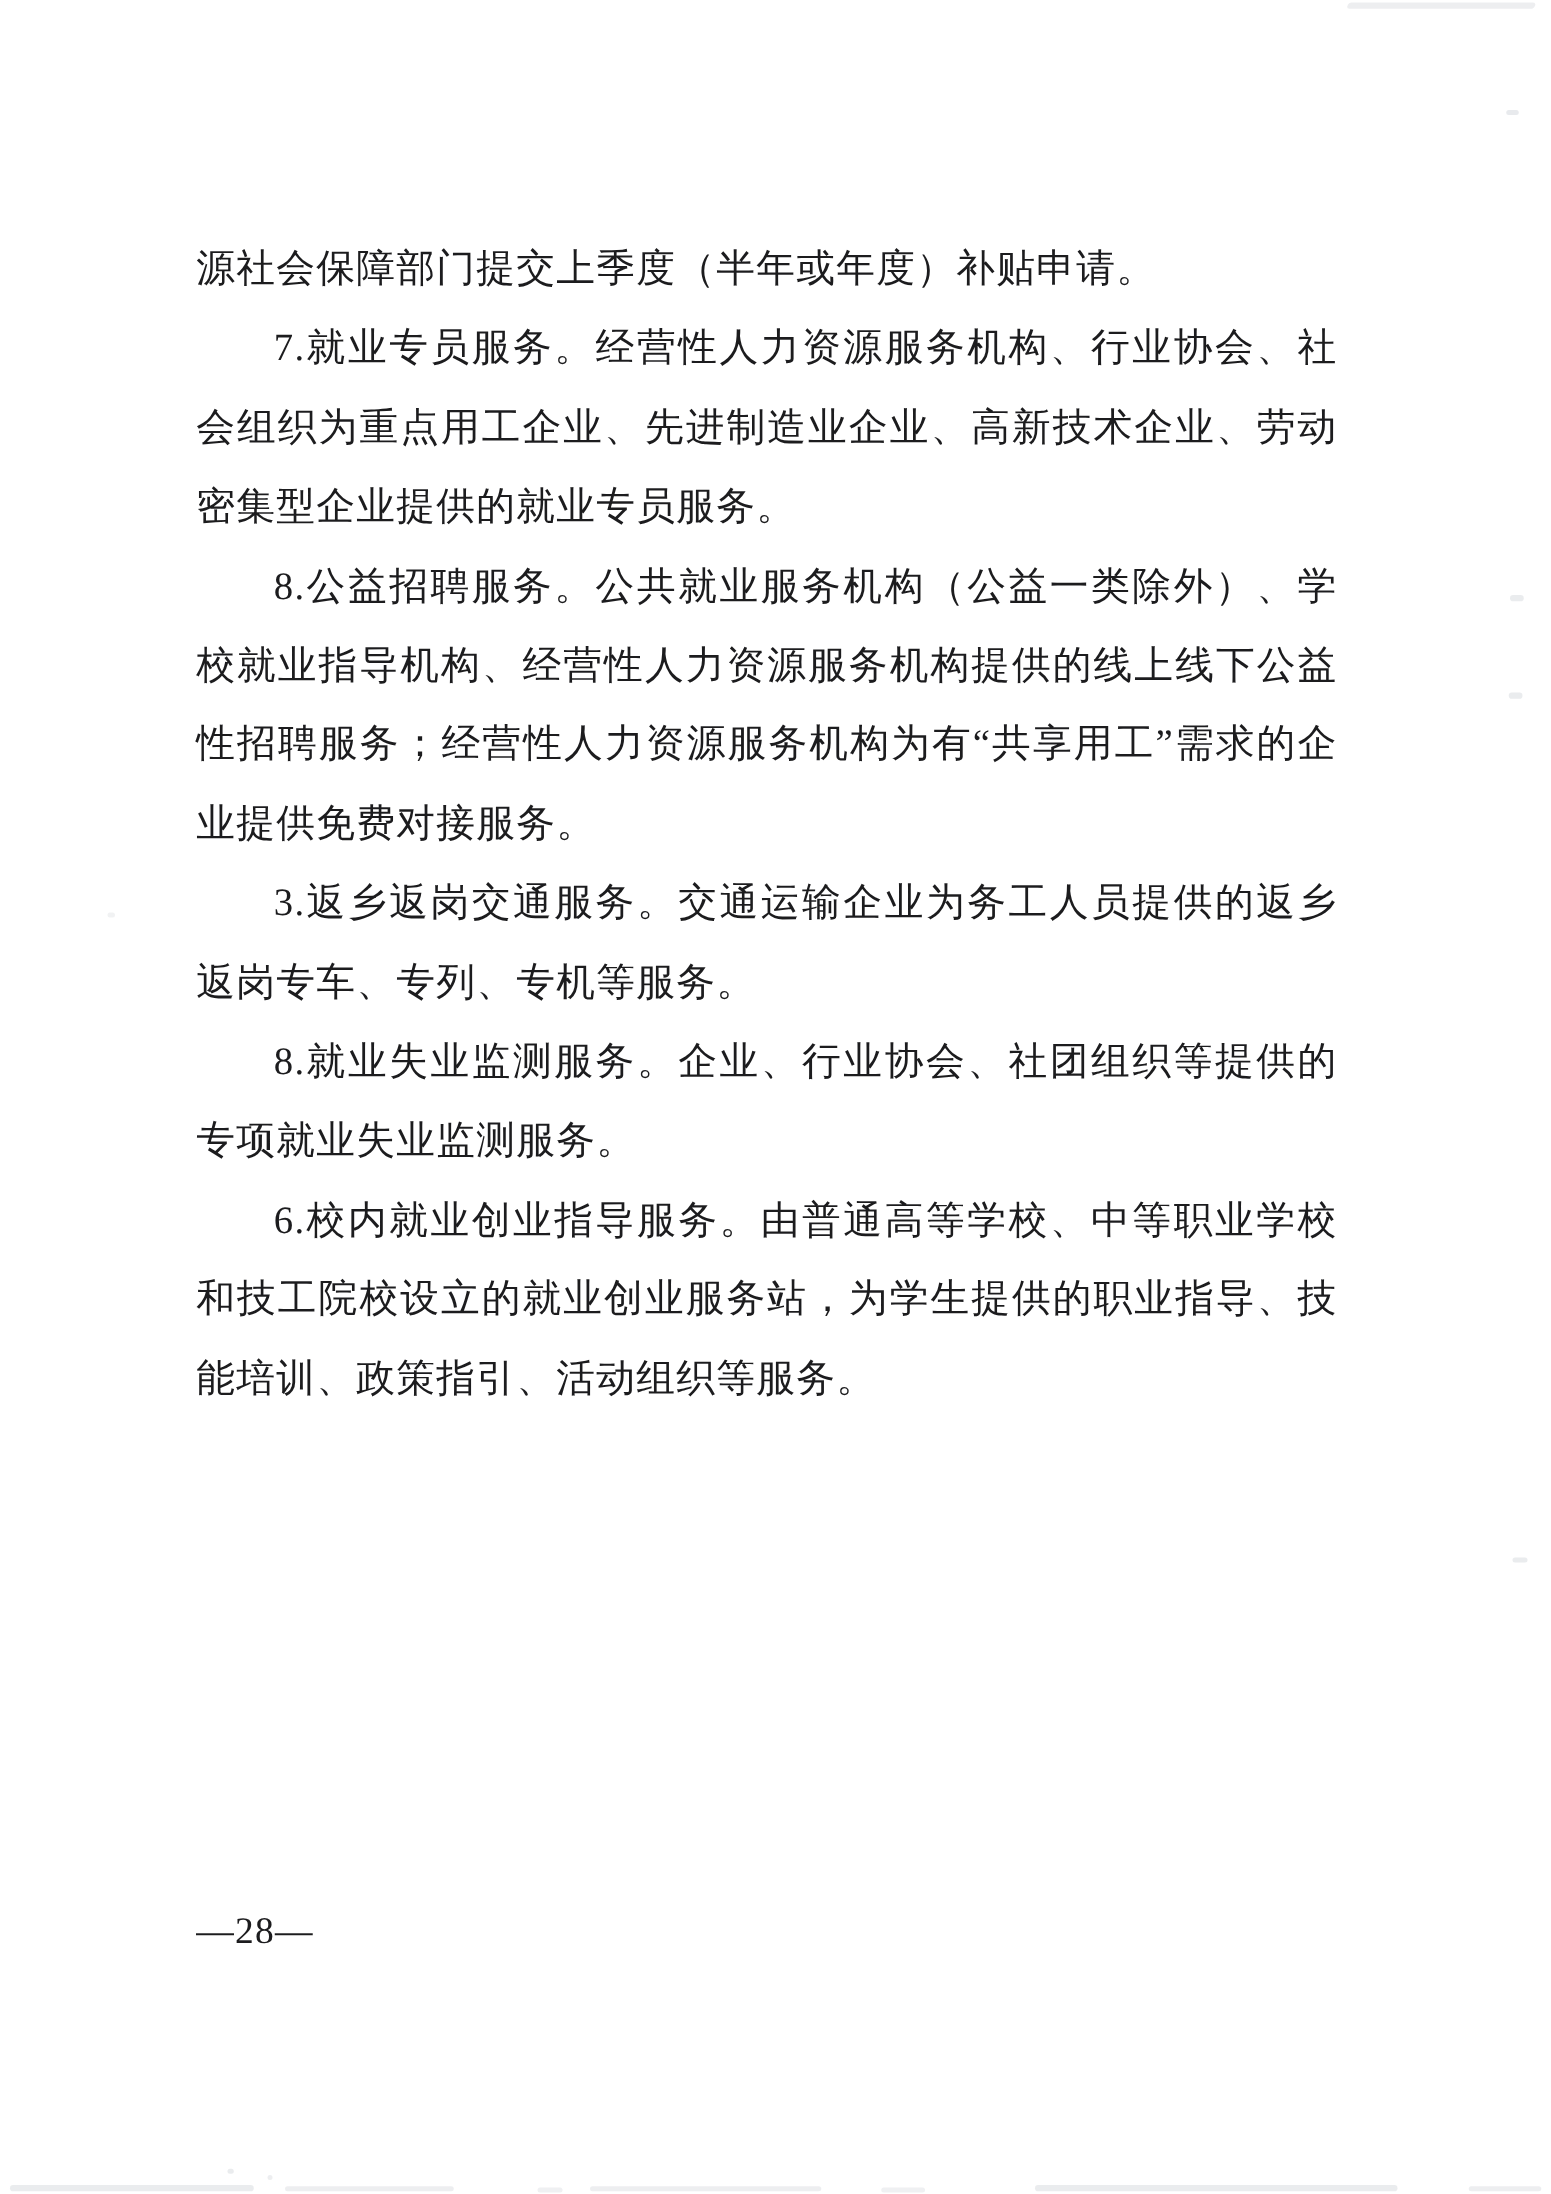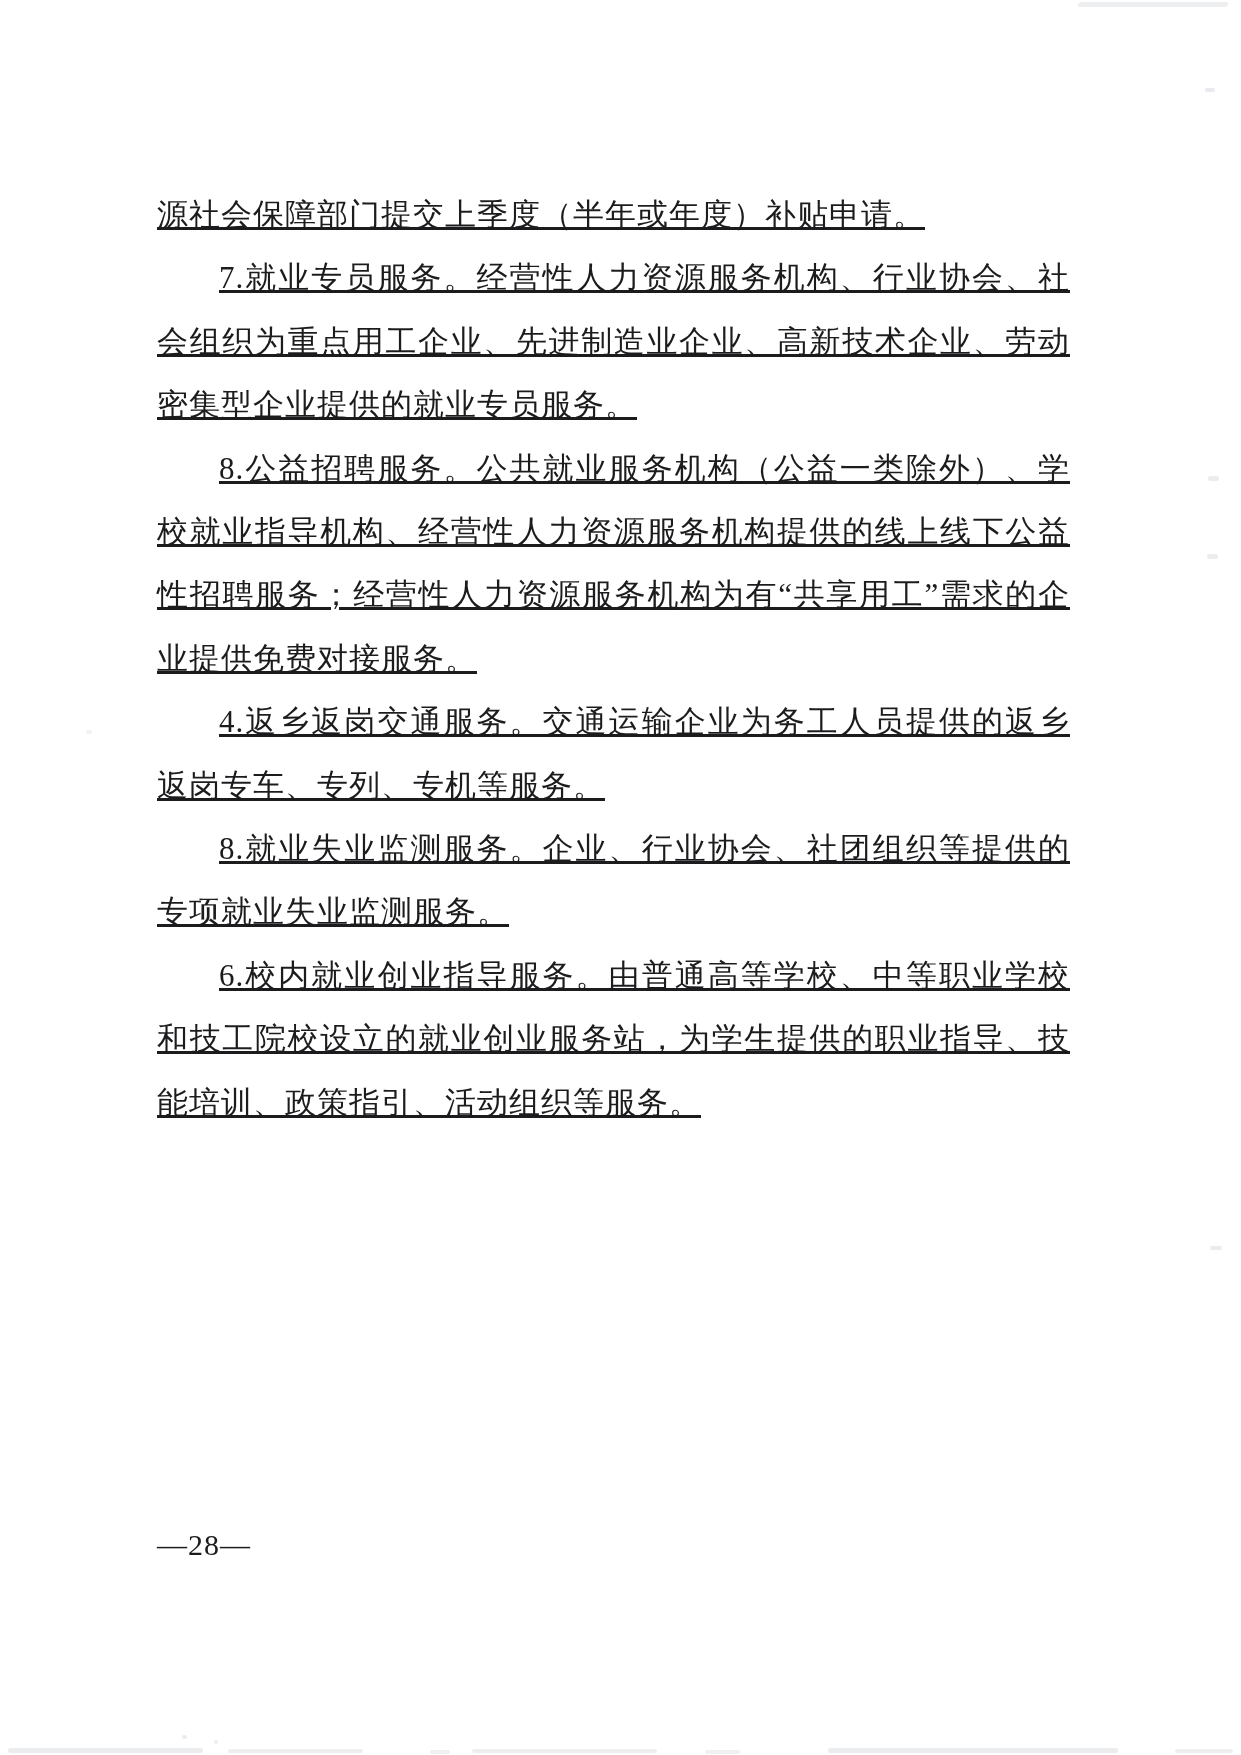--- a/index.html
+++ b/index.html
@@ -20,21 +20,21 @@
     left: 157px;
     top: 183px;
     width: 913px;
     font-size: 31px;
     line-height: 63.4px;
     letter-spacing: 1px;
     color: var(--ink, #1c1c1e);
     text-align: justify;
     text-justify: inter-character;
   }
-  .para { margin: 0; text-decoration: underline; }
+  .para { margin: 0; }
   .para.indent { text-indent: 2em; }
   .para.bold, .bold { font-weight: 700; }
   .footer {
     position: absolute;
     left: 157px;
     top: 1528px;
     font-size: 30px;
     letter-spacing: 1px;
     color: var(--ink, #1c1c1e);
   }
@@ -69,21 +69,21 @@
   <div class="body-text">
     <p class="para">源社会保障部门提交上季度（半年或年度）补贴申请。</p>
 
 
 
     <p class="para indent">7.就业专员服务。经营性人力资源服务机构、行业协会、社会组织为重点用工企业、先进制造业企业、高新技术企业、劳动密集型企业提供的就业专员服务。</p>
 
     <p class="para indent">8.公益招聘服务。公共就业服务机构（公益一类除外）、学校就业指导机构、经营性人力资源服务机构提供的线上线下公益性招聘服务；经营性人力资源服务机构为有“共享用工”需求的企业提供免费对接服务。</p>
 
 
-    <p class="para indent">4.返乡返岗交通服务。交通运输企业为务工人员提供的返乡返岗专车、专列、专机等服务。</p>
+    <p class="para indent">3.返乡返岗交通服务。交通运输企业为务工人员提供的返乡返岗专车、专列、专机等服务。</p>
 
     <p class="para indent">8.就业失业监测服务。企业、行业协会、社团组织等提供的专项就业失业监测服务。</p>
 
     <p class="para indent">6.校内就业创业指导服务。由普通高等学校、中等职业学校和技工院校设立的就业创业服务站，为学生提供的职业指导、技能培训、政策指引、活动组织等服务。</p>
 
   </div>
 
   <div class="footer">—28—</div>
 
   <div class="artifact a-top-right"></div>

